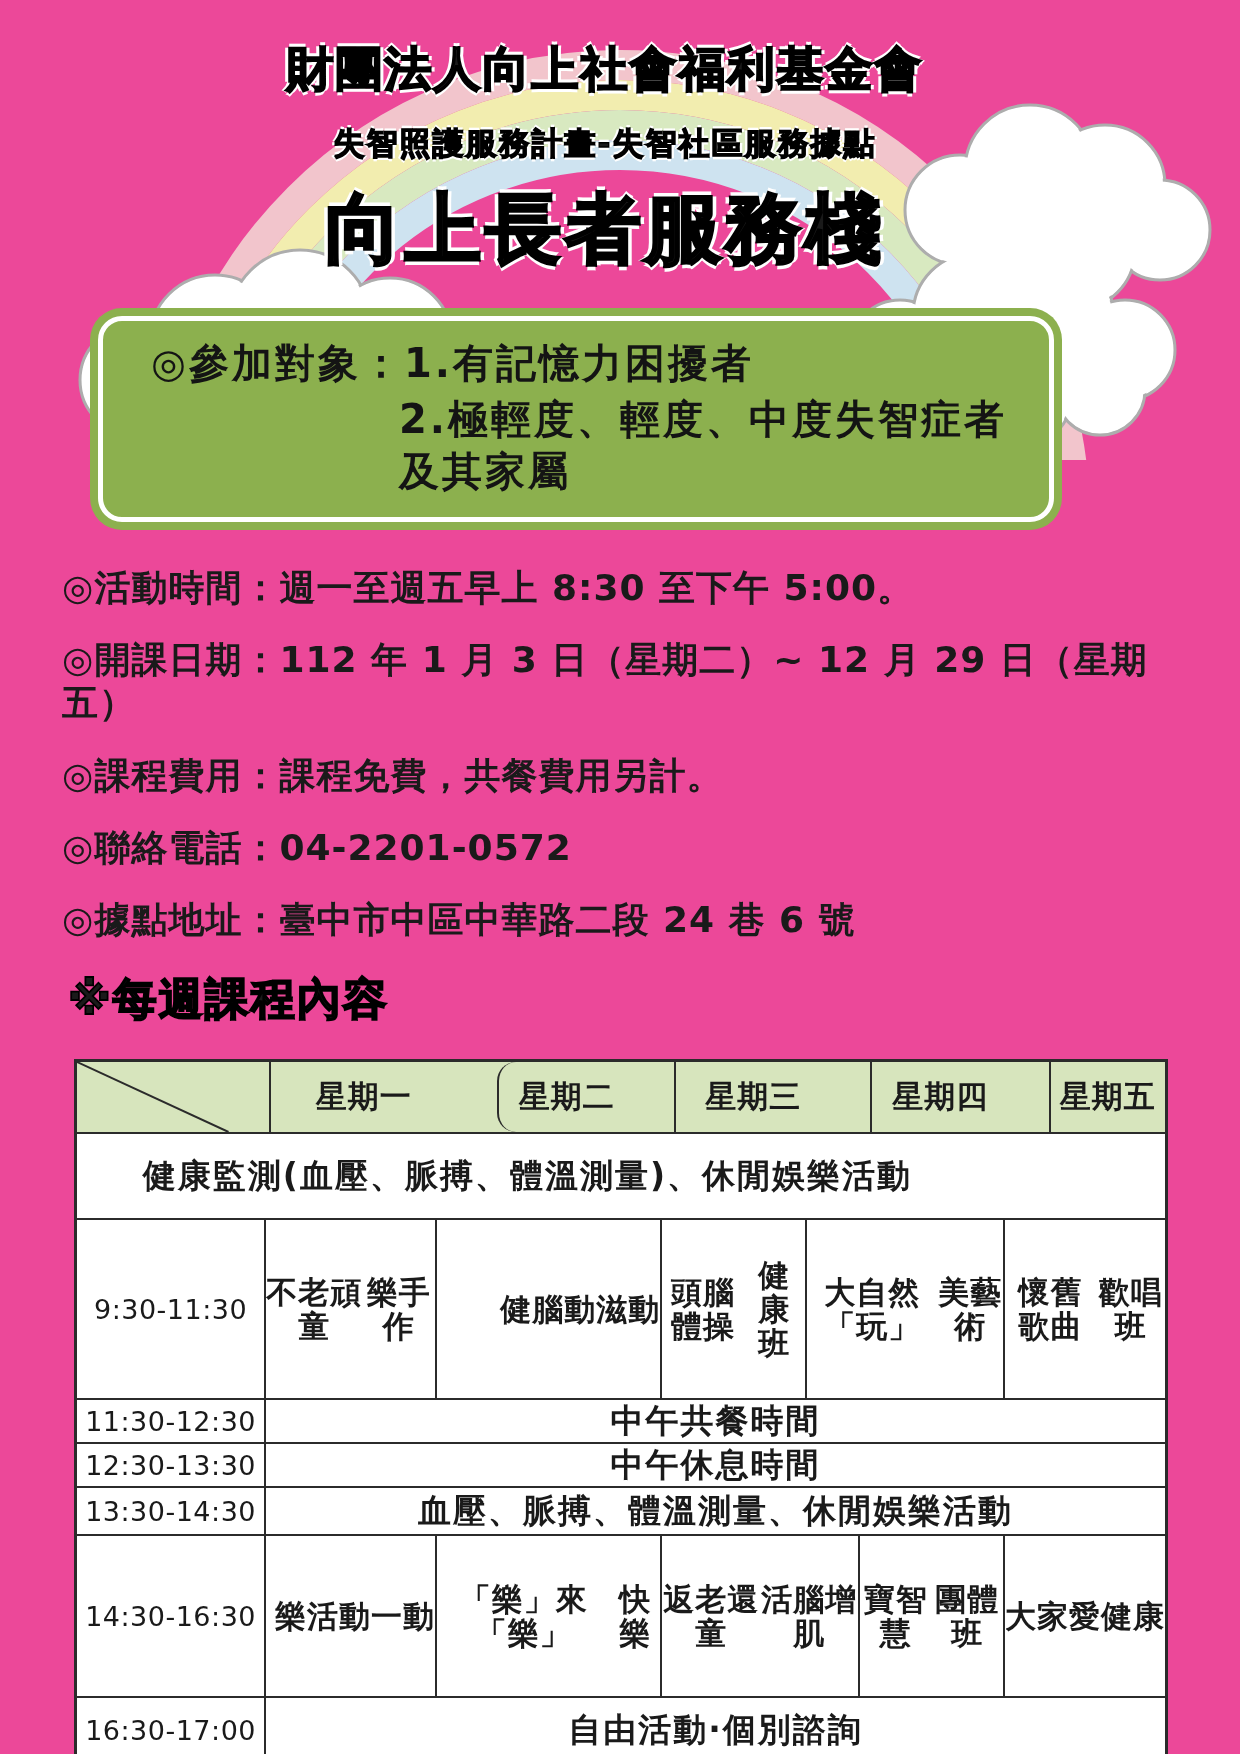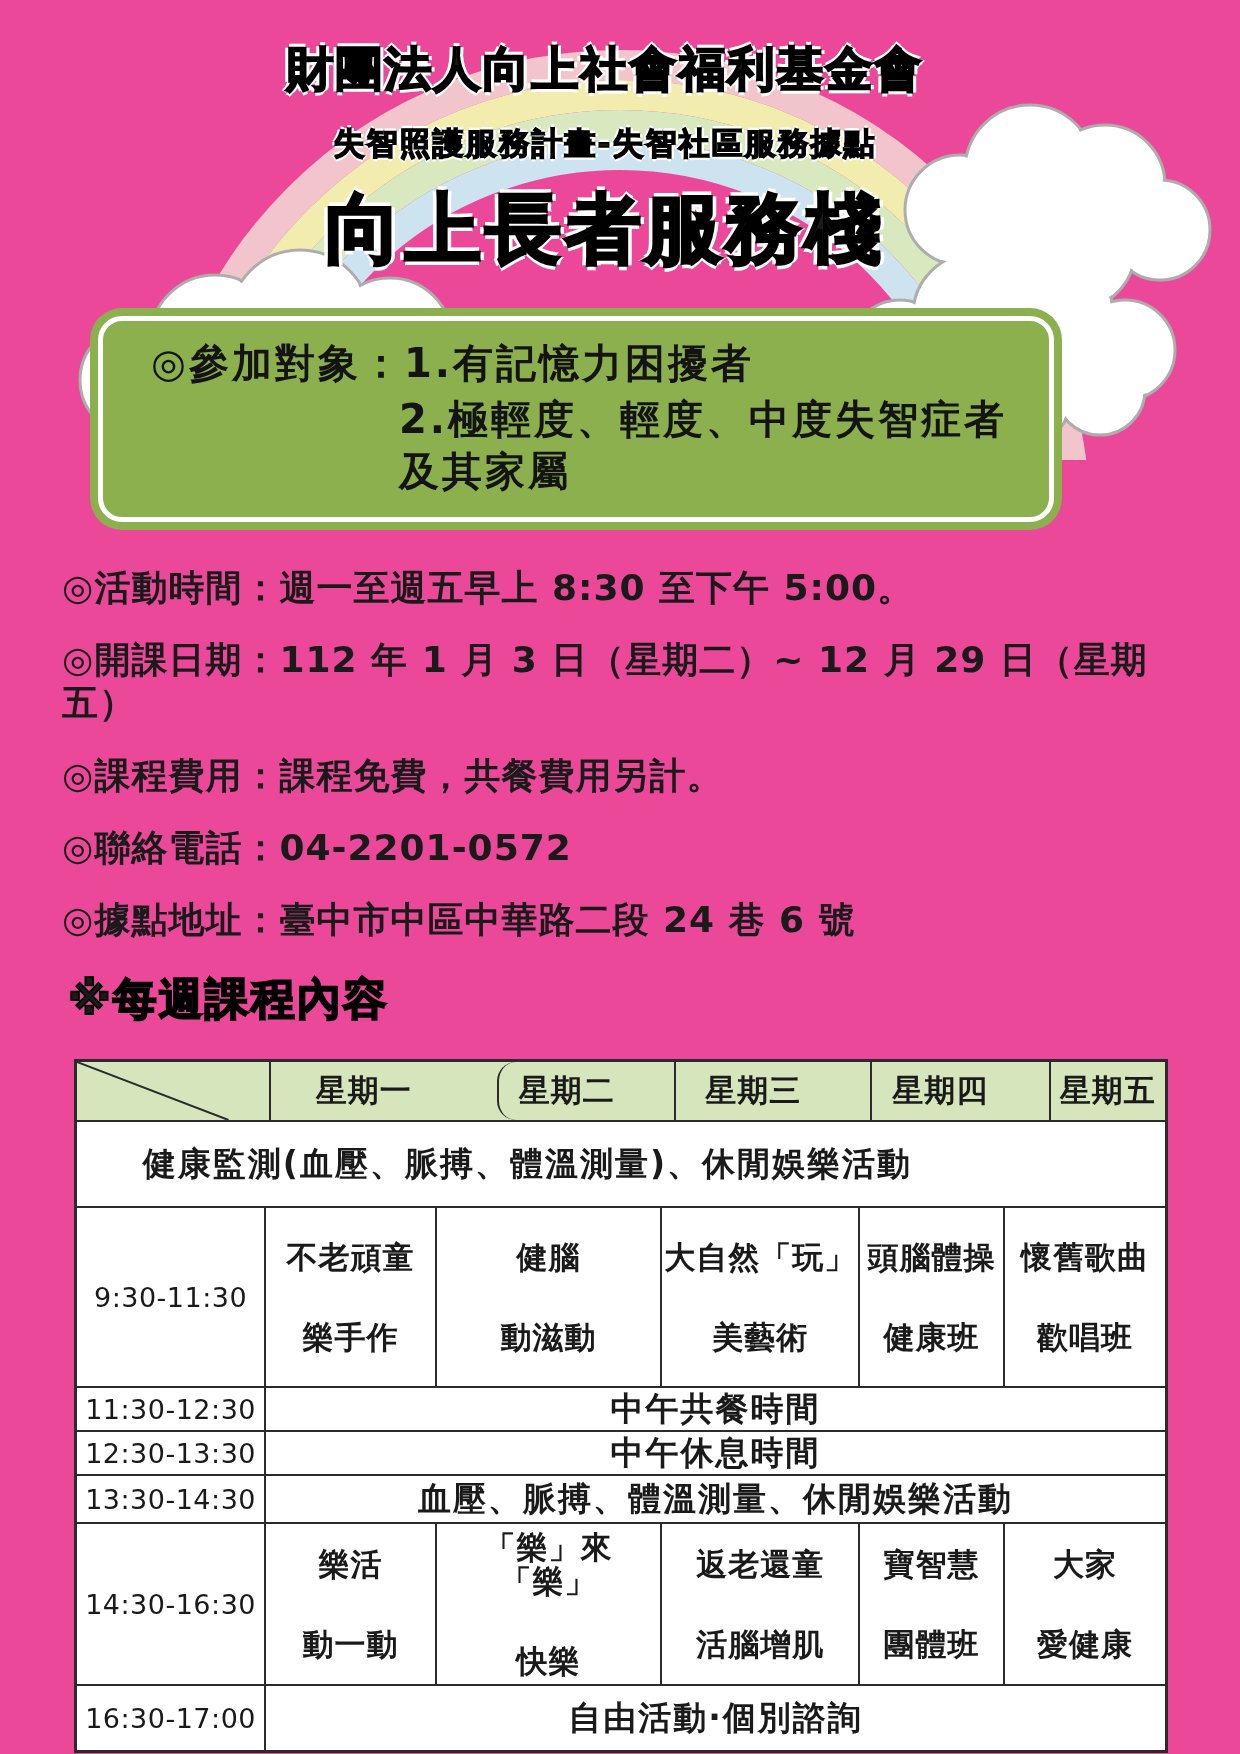--- a/index.html
+++ b/index.html
@@ -82,21 +82,21 @@
     display: flex; align-items: center; justify-content: center;
     border-left: 2px solid #2b2b2b;
     overflow: hidden; text-align: center;
   }
   .sched-cell:first-child { border-left: none; }
   .diag-cell { padding: 0; position: relative; }
   .diag-cell svg { position: absolute; inset: 0; width: 100%; height: 100%; }
   .day-cell { font-size: 31px; font-weight: 700; letter-spacing: 1px; }
   .time-cell { font-size: 27px; font-weight: 400; letter-spacing: 0.5px; }
   .span-cell { font-size: 33px; font-weight: 700; letter-spacing: 2px; }
-  .activity-cell { flex-direction: column; row-gap: 46px; font-size: 31px; font-weight: 700; letter-spacing: 1px; }
+  .activity-cell { flex-direction: row; row-gap: 46px; font-size: 31px; font-weight: 700; letter-spacing: 1px; justify-content: flex-end; }
   .activity-line { line-height: 1.1; }
 </style>
 </head>
 <body>
 
 <div class="page">
 
   <div class="hero">
     <svg class="hero-art" viewBox="0 0 1240 440" preserveAspectRatio="none">
 
@@ -180,21 +180,21 @@
   <div class="info-list">
       <div class="info-line"><span class="info-label">◎活動時間：</span><span class="info-value">週一至週五早上 8:30 至下午 5:00。</span></div>
       <div class="info-line"><span class="info-label">◎開課日期：</span><span class="info-value">112 年 1 月 3 日（星期二）~ 12 月 29 日（星期五）</span></div>
       <div class="info-line"><span class="info-label">◎課程費用：</span><span class="info-value">課程免費，共餐費用另計。</span></div>
       <div class="info-line"><span class="info-label">◎聯絡電話：</span><span class="info-value">04-2201-0572</span></div>
       <div class="info-line"><span class="info-label">◎據點地址：</span><span class="info-value">臺中市中區中華路二段 24 巷 6 號</span></div>
     </div>
 
   <div class="schedule-heading">※每週課程內容</div>
   <div class="schedule-table">
-      <div class="sched-row sched-header" style="height: 58px; gap: 40px;">
+      <div class="sched-row sched-header" style="height: 70px; gap: 40px;">
         <div class="sched-cell diag-cell" style="width: 17.1%;">
           <svg viewBox="0 0 100 100" preserveAspectRatio="none">
             <line x1="0" y1="0" x2="100" y2="100" stroke="#2b2b2b" stroke-width="2" vector-effect="non-scaling-stroke"></line>
           </svg>
         </div>
         <div class="sched-cell day-cell" style="width: 21.2%;">星期一</div>
         <div class="sched-cell day-cell" style="width: 15.5%; border-radius: 19px;">星期二</div>
         <div class="sched-cell day-cell" style="width: 17.5%;">星期三</div>
         <div class="sched-cell day-cell" style="width: 15.6%;">星期四</div>
         <div class="sched-cell day-cell" style="width: 13.1%;">星期五</div>
@@ -205,27 +205,27 @@
       <div class="sched-row" style="height: 180px;">
         <div class="sched-cell time-cell" style="width: 17.2%;">9:30-11:30</div>
         <div class="sched-cell activity-cell" style="width: 15.7%;">
           <div class="activity-line">不老頑童</div>
           <div class="activity-line">樂手作</div>
         </div>
         <div class="sched-cell activity-cell" style="width: 20.7%;">
           <div class="activity-line">健腦</div>
           <div class="activity-line">動滋動</div>
         </div>
+        <div class="sched-cell activity-cell" style="width: 13.3%;">
+          <div class="activity-line">頭腦體操</div>
+          <div class="activity-line">健康班</div>
+        </div>
         <div class="sched-cell activity-cell" style="width: 18.2%;">
           <div class="activity-line">大自然「玩」</div>
           <div class="activity-line">美藝術</div>
-        </div>
-        <div class="sched-cell activity-cell" style="width: 13.3%;">
-          <div class="activity-line">頭腦體操</div>
-          <div class="activity-line">健康班</div>
         </div>
         <div class="sched-cell activity-cell" style="width: 14.9%;">
           <div class="activity-line">懷舊歌曲</div>
           <div class="activity-line">歡唱班</div>
         </div>
       </div>
       <div class="sched-row" style="height: 44px;">
         <div class="sched-cell time-cell" style="width: 17.2%;">11:30-12:30</div>
         <div class="sched-cell span-cell" style="width: 82.8%;">中午共餐時間</div>
       </div>

